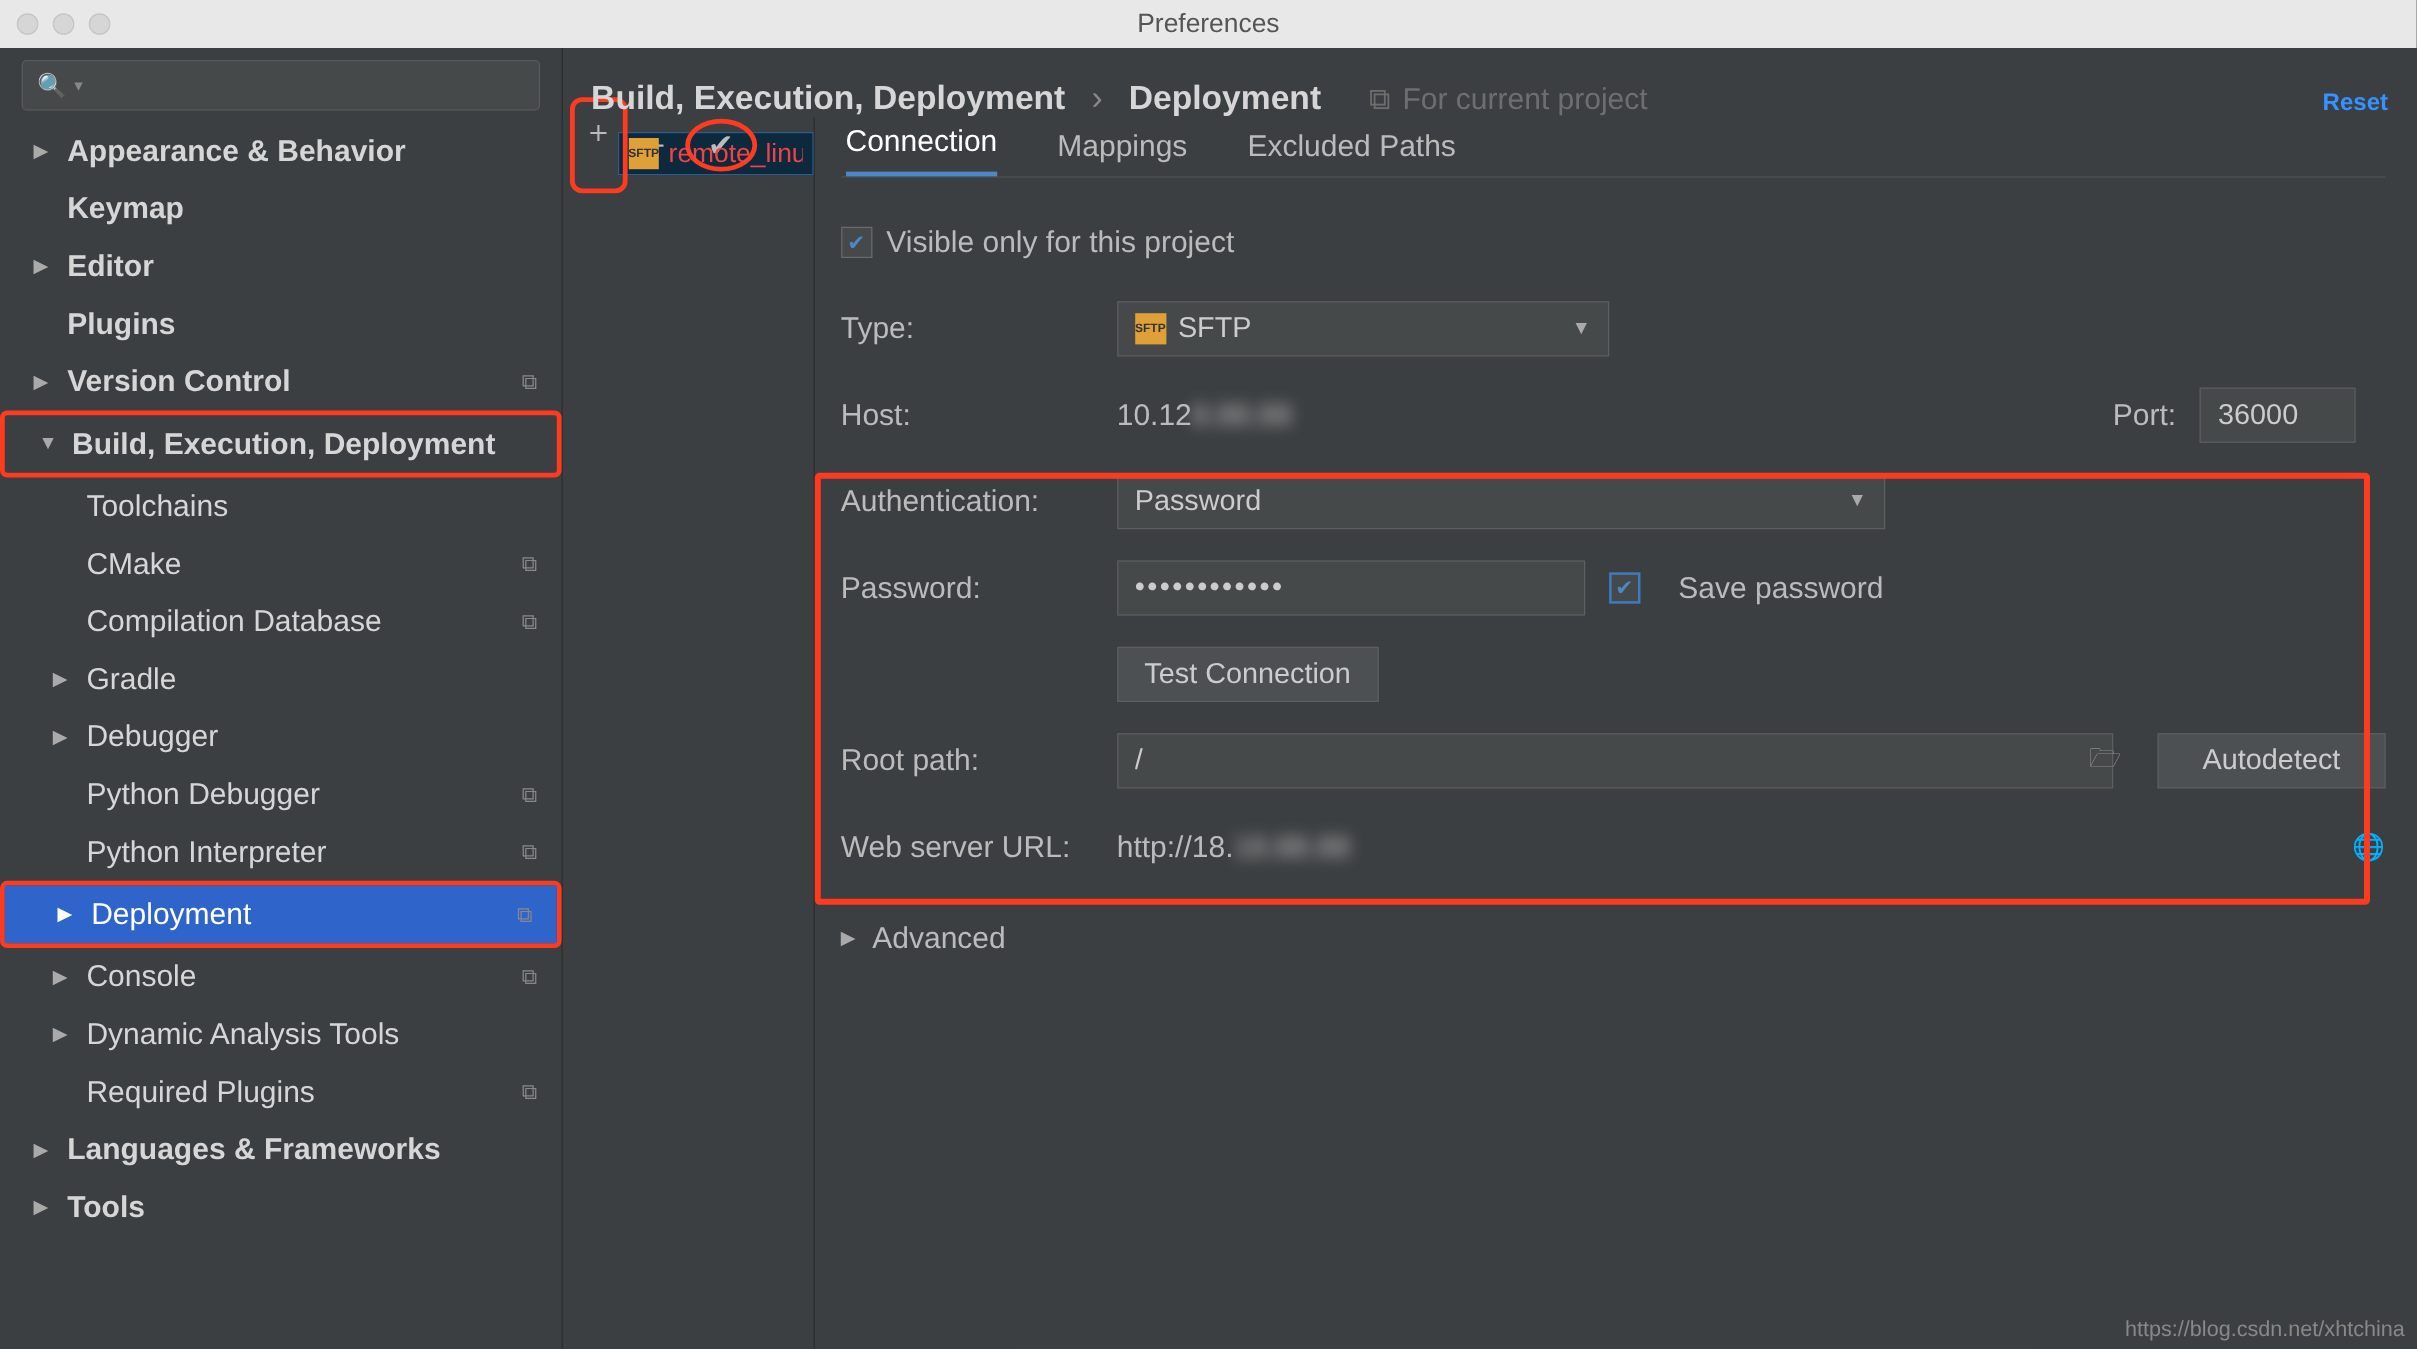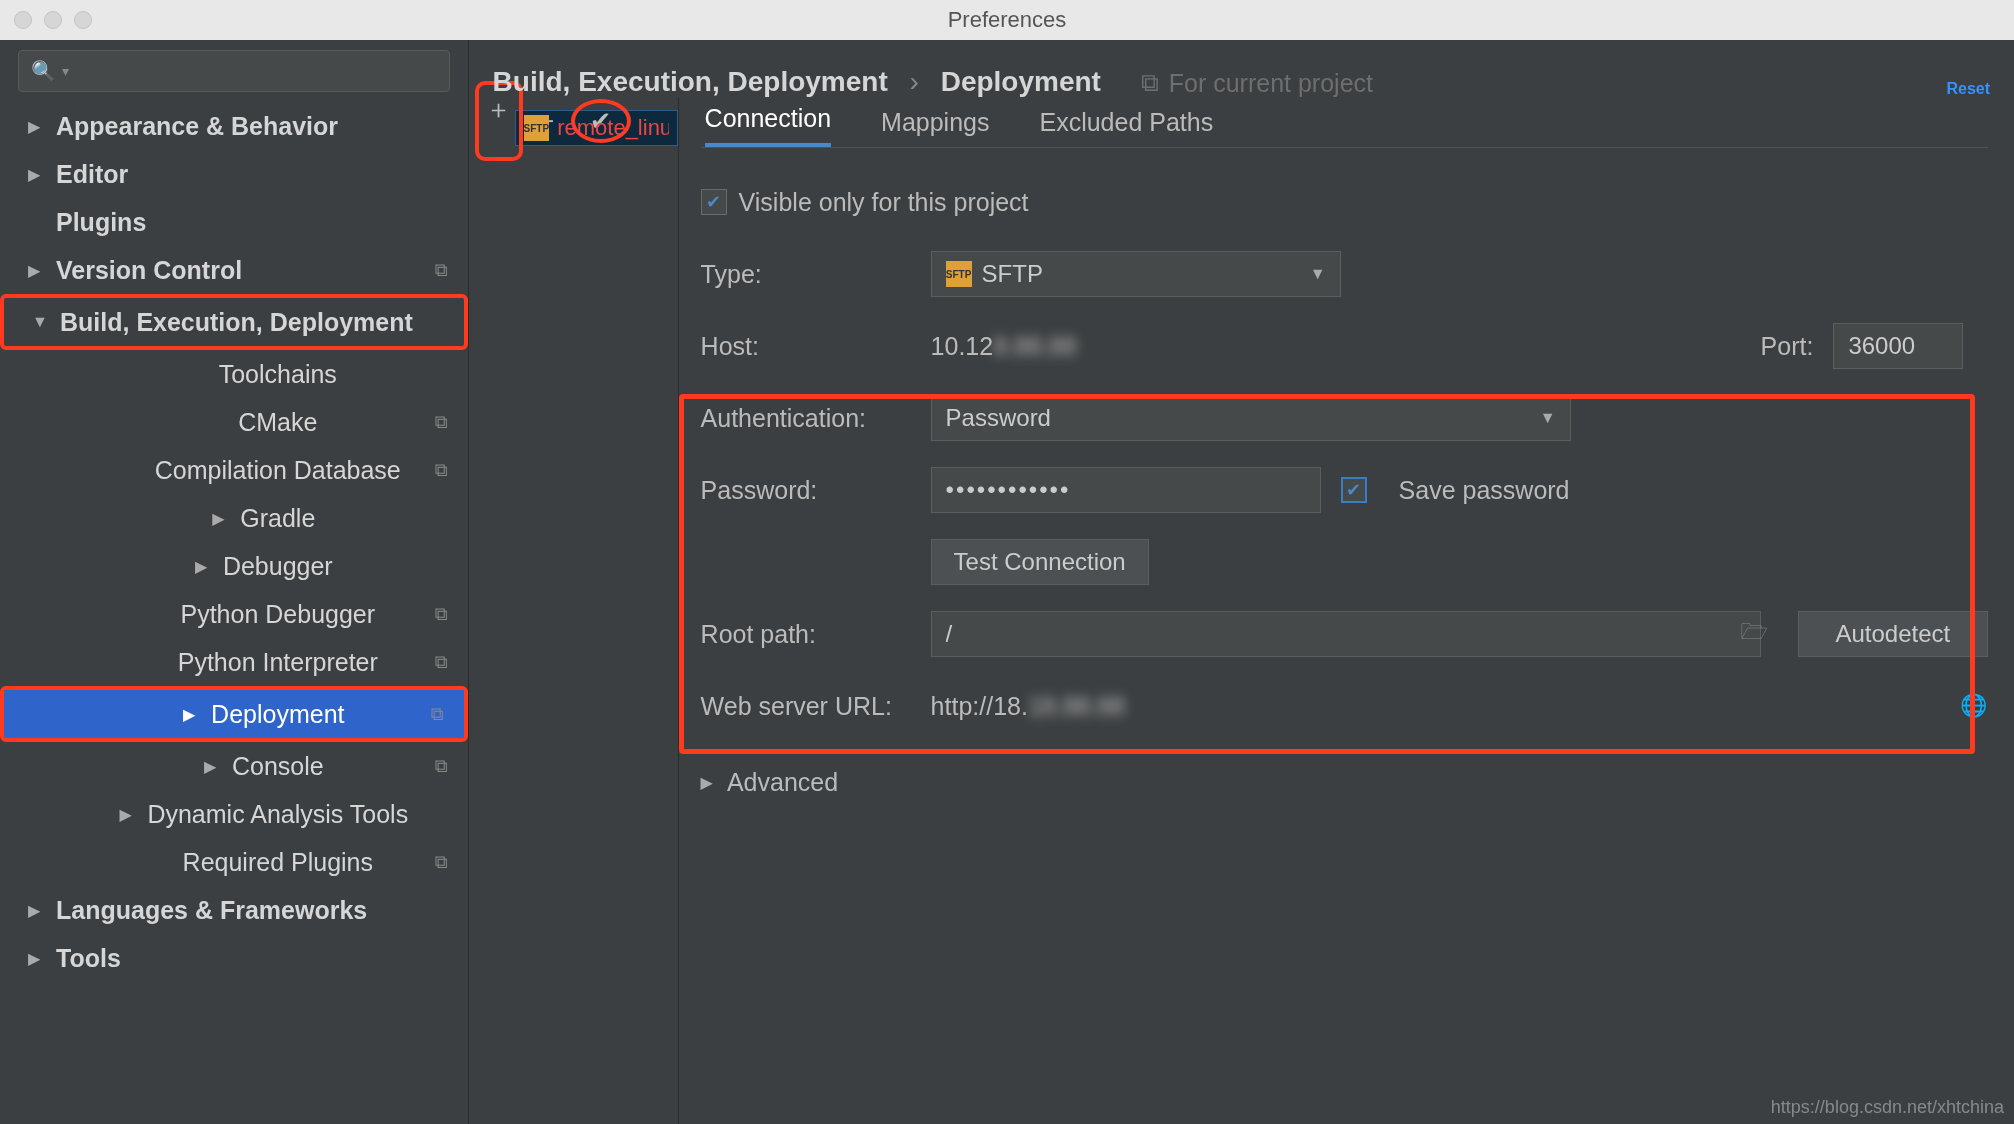--- a/index.html
+++ b/index.html
@@ -14,38 +14,38 @@
 
 .main { display: flex; height: calc(100% - 40px); }
 
 
 .sidebar { width: 475px; background: #3c3f41; border-right: 1px solid #2b2b2b; display: flex; flex-direction: column; padding-top: 10px; }
 .search-wrap { padding: 0 18px 10px 18px; }
 .search-box { width: 100%; height: 42px; background: #45494a; border: 1px solid #5a5a5a; border-radius: 4px; color: #bbb; padding: 0 12px; font-size: 20px; display: flex; align-items: center; }
 .search-box .mag { margin-right: 6px; }
 .tree { font-size: 25px; user-select: none; }
 .tree-item { display: flex; align-items: center; height: 48px; padding-left: 28px; cursor: pointer; position: relative; }
-.tree-item.level2 { padding-left: 60px; justify-content: center; }
+.tree-item.level2 { padding-left: 44px; }
 .tree-item .arrow { width: 20px; display: inline-block; color: #aaa; margin-right: 8px; font-size: 16px; }
 .tree-item .label { color: #d6d6d6; font-weight: 600; }
 .tree-item.level2 .label, .tree-item.level3 .label { font-weight: 400; }
 .tree-item.selected { background: #2f65ca; }
 .tree-item.selected .label, .tree-item.selected .arrow { color: #fff; }
 .tree-item .copy-icon { position: absolute; right: 20px; color: #888; font-size: 18px; }
 .red-box-tree { border: 4px solid #ff3b1f; border-radius: 6px; }
 
 
 .right { flex: 1; display: flex; flex-direction: column; }
 
 
 .crumb-row { height: 58px; display: flex; align-items: flex-end; padding: 0 24px; position: relative; }
 .crumb { font-size: 28px; font-weight: 700; color: #d6d6d6; }
 .crumb .sep { color: #888; font-weight: 400; margin: 0 14px; }
 .for-project { margin-left: 40px; color: #6e6e6e; font-size: 25px; display: flex; align-items: center; gap: 10px; }
-.reset { position: absolute; right: 24px; color: #3592ff; font-size: 16px; font-weight: 700; cursor: pointer; }
+.reset { position: absolute; right: 24px; color: #3592ff; font-size: 20px; font-weight: 700; cursor: pointer; }
 
 
 .body { flex: 1; display: flex; }
 
 
 .server-col { width: 210px; background: #3c3f41; border-right: 1px solid #2b2b2b; }
 .toolbar { height: 46px; display: flex; align-items: center; padding: 0 6px; gap: 4px; }
 .toolbar .btn { width: 40px; height: 40px; display: flex; align-items: center; justify-content: center; color: #bbb; font-size: 26px; cursor: pointer; }
 .red-box-plus { border: 4px solid #ff3b1f; border-radius: 10px; height: 80px; width: 48px; display: flex; align-items: flex-start; justify-content: center; padding-top: 4px; }
 .red-ellipse { border: 4px solid #ff3b1f; border-radius: 50%; width: 60px; height: 44px; display: flex; align-items: center; justify-content: center; }
@@ -102,20 +102,24 @@
         <span class="mag">🔍</span>
         <span style="font-size:14px;color:#888;">▾</span>
       </div>
     </div>
     <div class="tree" id="tree">
         <div class="tree-item">
           <span class="arrow">▶</span>
           <span class="label">Appearance &amp; Behavior</span>
         </div>
         <div class="tree-item">
+          <span class="arrow"></span>
+          <span class="label">Keymap</span>
+        </div>
+        <div class="tree-item">
           <span class="arrow">▶</span>
           <span class="label">Editor</span>
         </div>
         <div class="tree-item">
           <span class="arrow"></span>
           <span class="label">Plugins</span>
         </div>
         <div class="tree-item">
           <span class="arrow">▶</span>
           <span class="label">Version Control</span>

